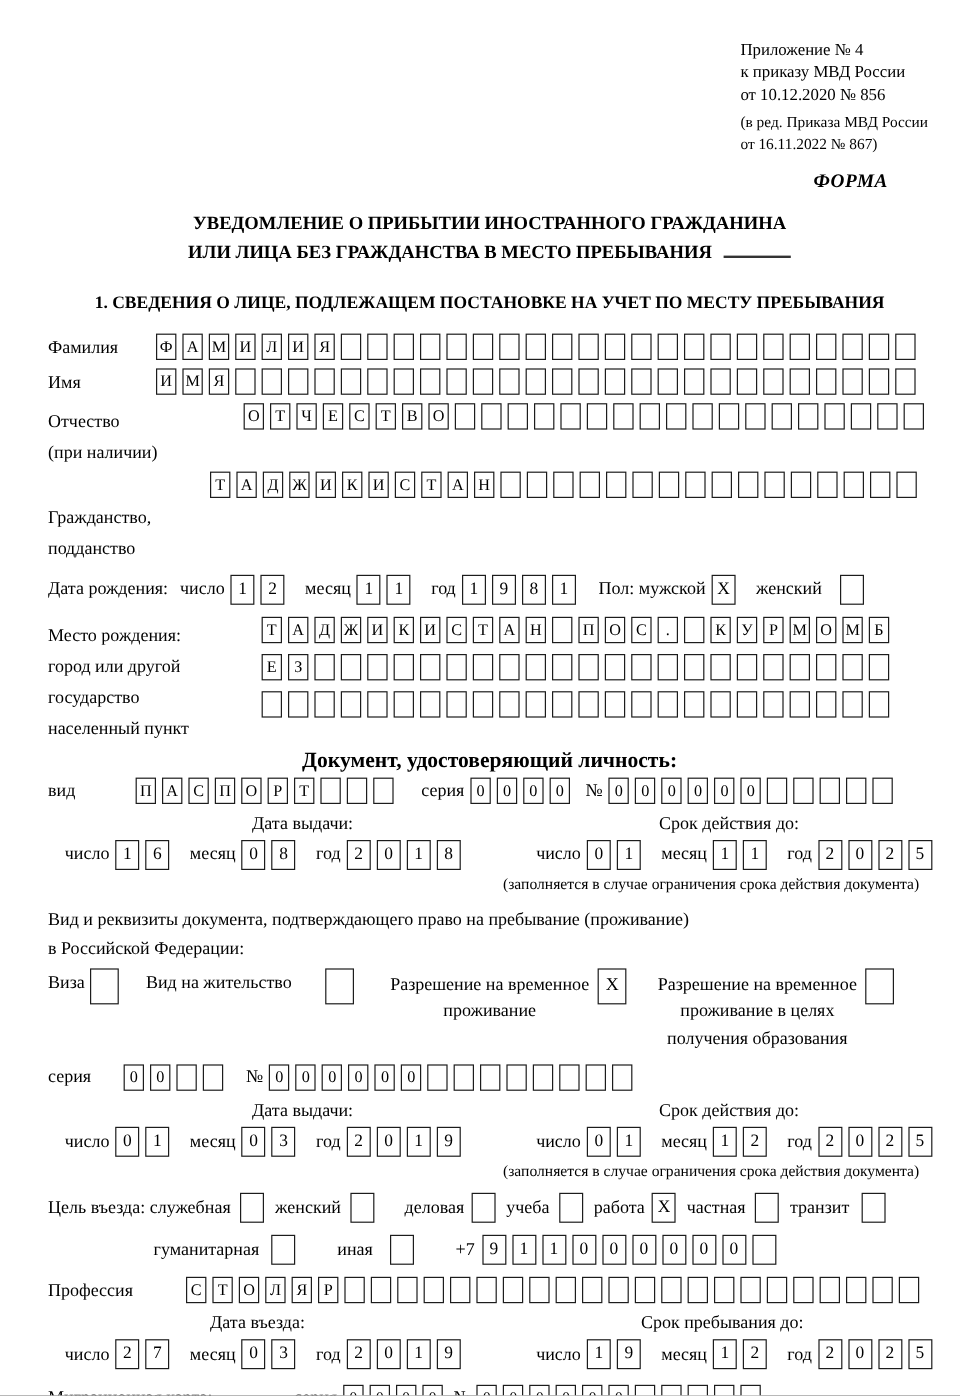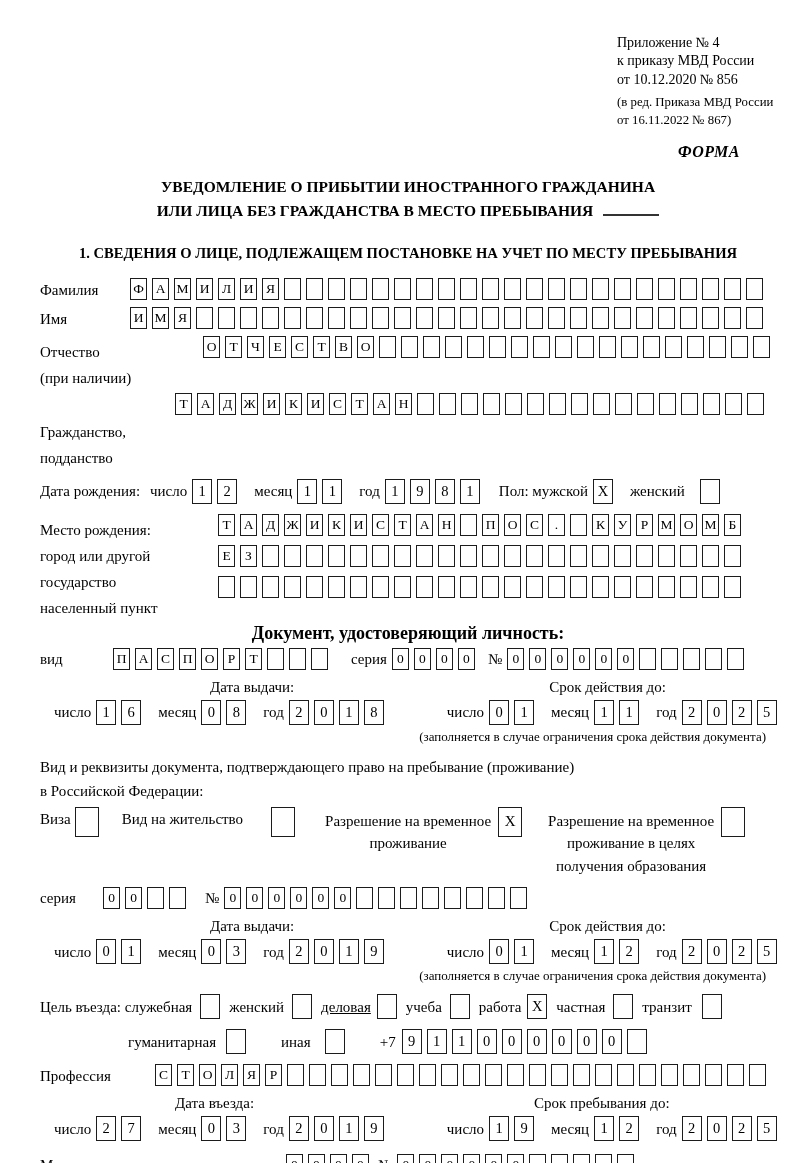--- a/index.html
+++ b/index.html
@@ -503,21 +503,21 @@
 
   <div class="chkline">
     <span class="lbl">Цель въезда: служебная</span>
     <span class="boxrow mbox" style="margin-left:8px;">
         <span class="cbox"></span>
       </span>
     <span class="lbl" style="margin-left:4px;">женский</span>
     <span class="boxrow mbox" style="margin-left:8px;">
         <span class="cbox"></span>
       </span>
-    <span class="lbl" style="margin-left:4px;text-decoration:underline;">деловая</span>
+    <span class="lbl" style="margin-left:20px;">деловая</span>
     <span class="boxrow mbox" style="margin-left:6px;">
         <span class="cbox"></span>
       </span>
     <span class="lbl" style="margin-left:4px;">учеба</span>
     <span class="boxrow mbox" style="margin-left:8px;">
         <span class="cbox"></span>
       </span>
     <span class="lbl" style="margin-left:4px;">работа</span>
     <span class="boxrow mbox" style="margin-left:6px;">
         <span class="cbox">X</span>

